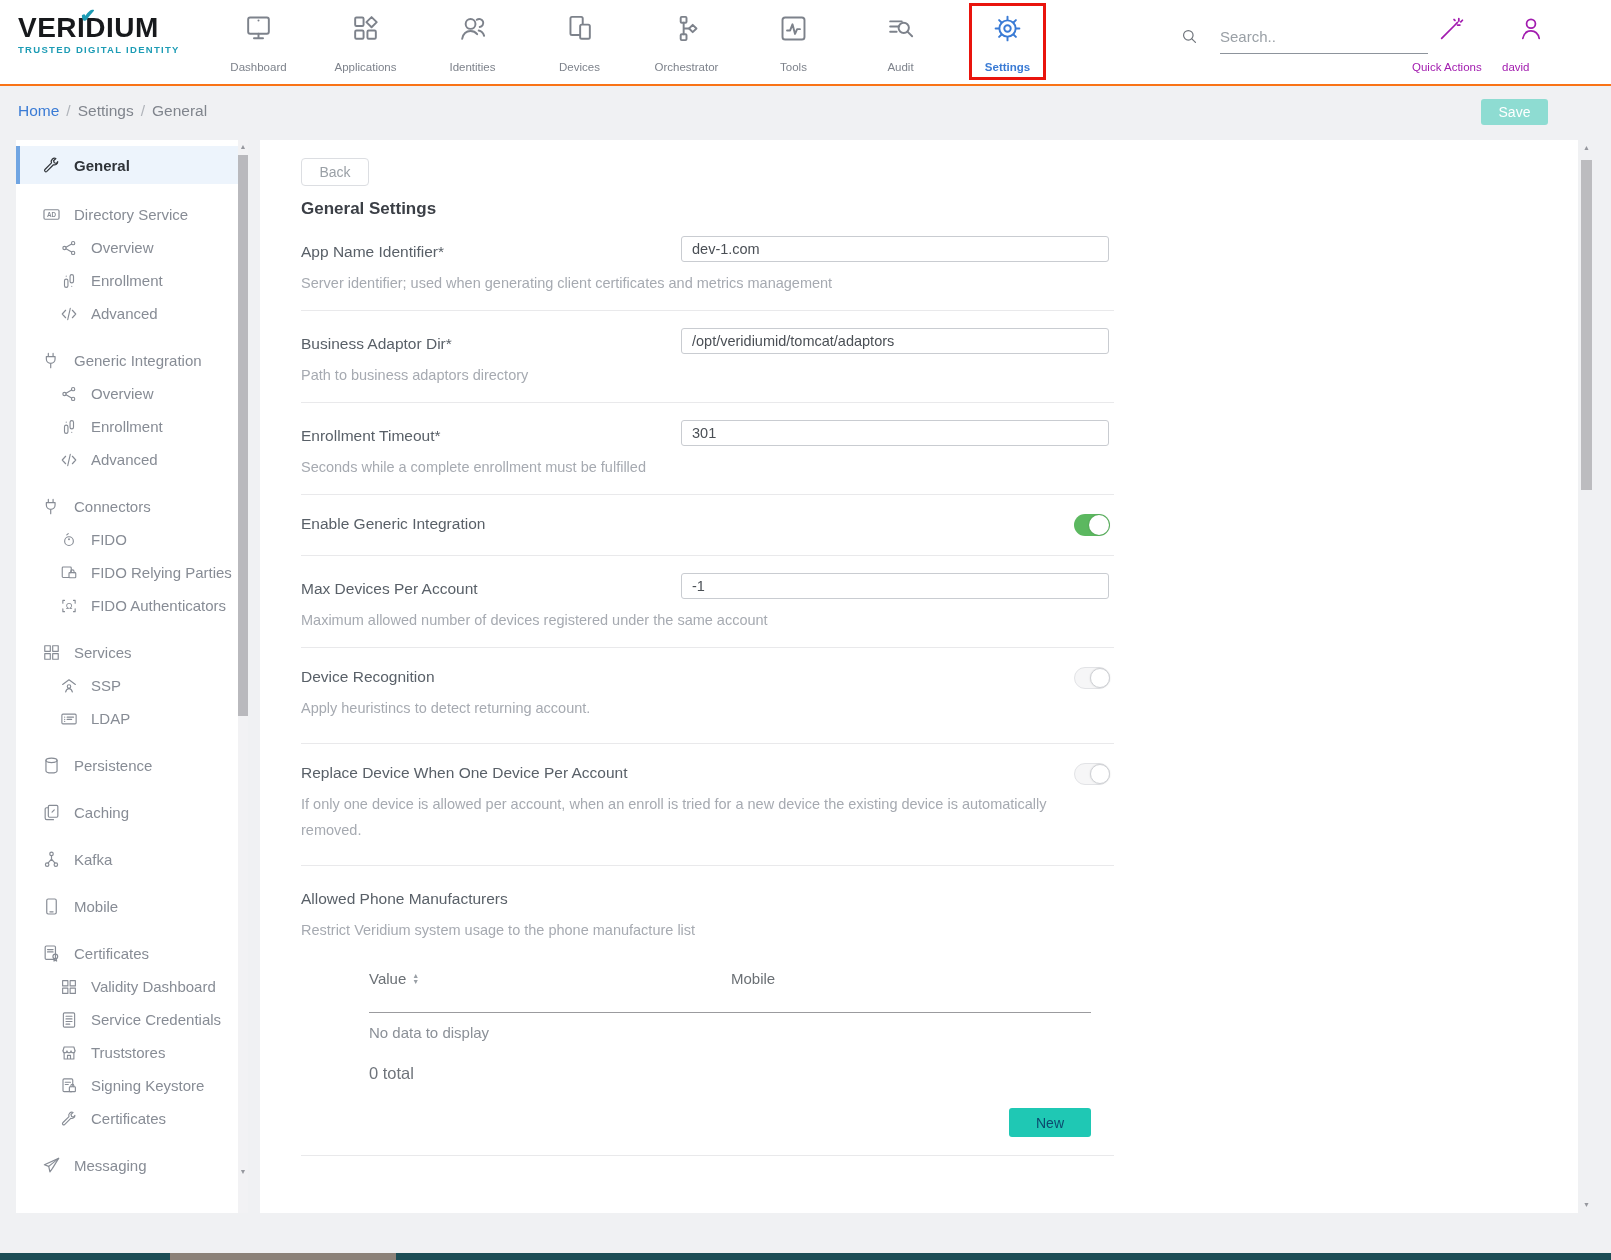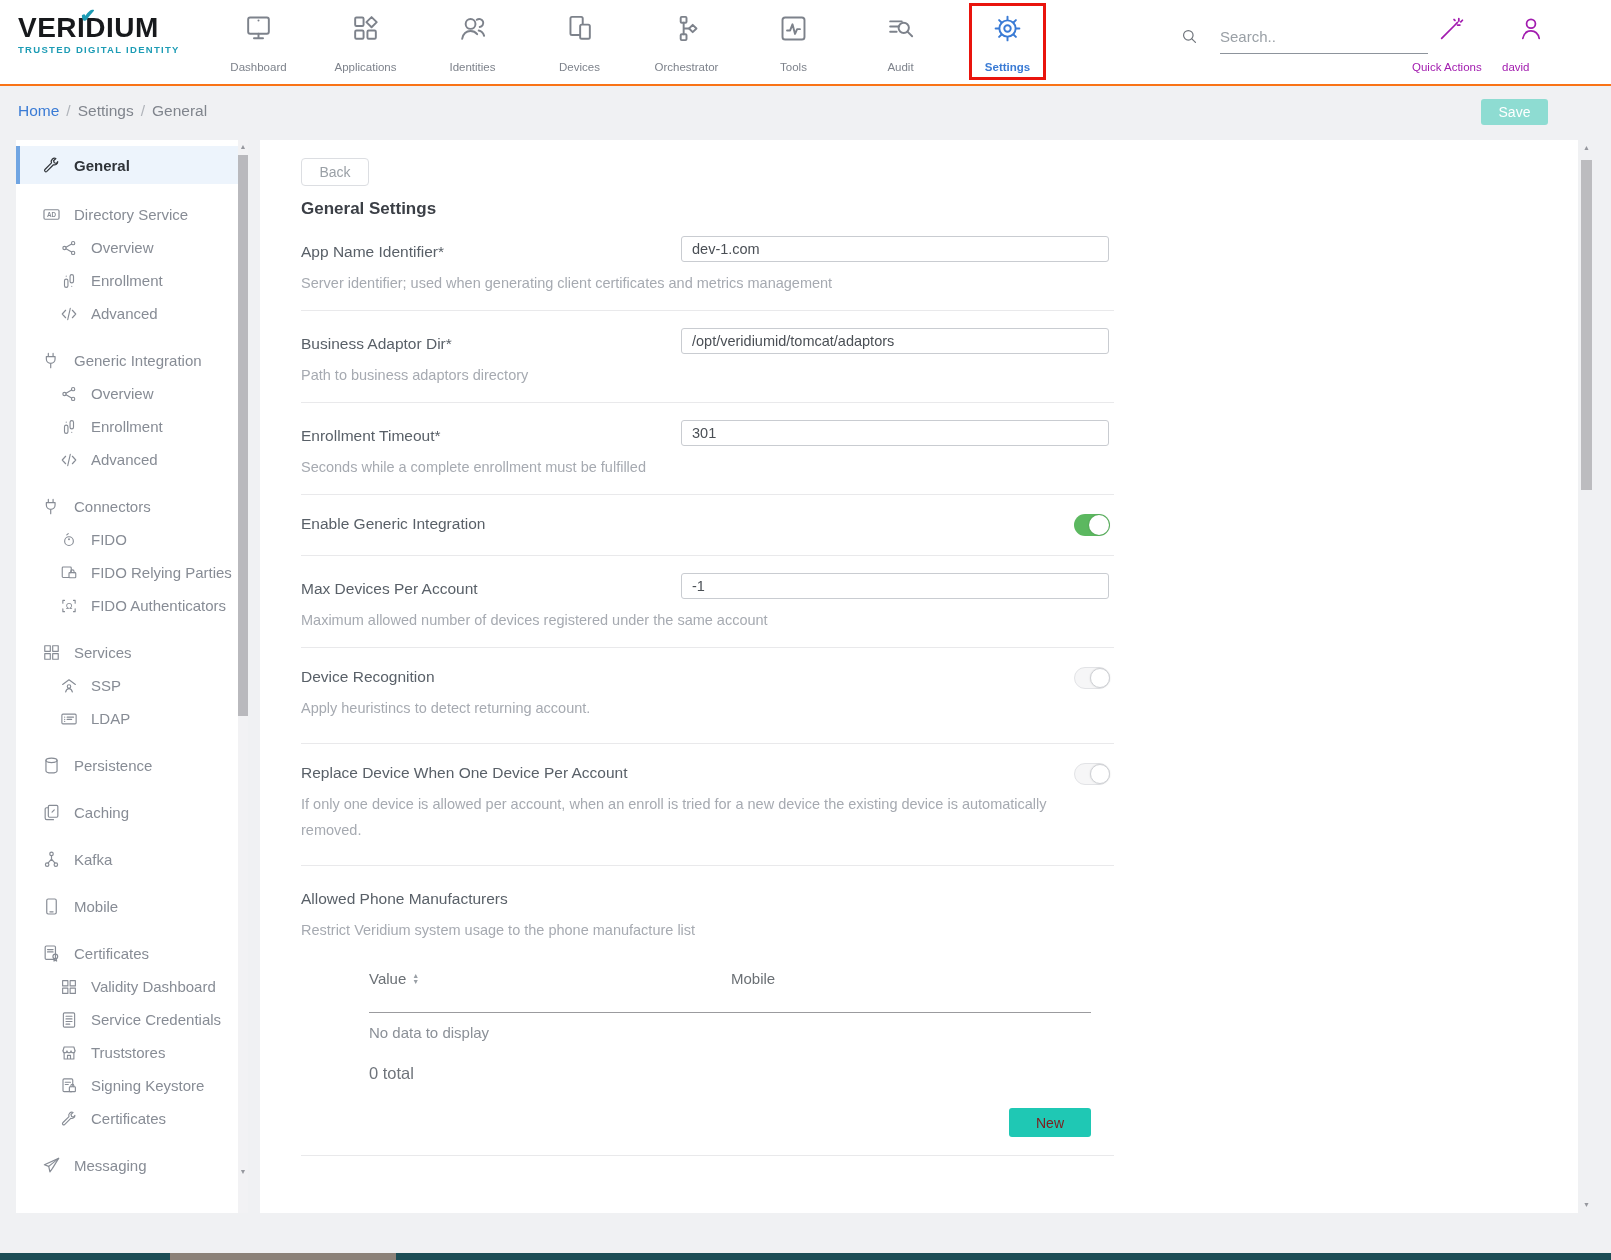--- a/index.html
+++ b/index.html
@@ -73,21 +73,21 @@
   .toggle.off{background:#f6f6f7;border:1px solid #e2e3e6}
   .toggle.off .knob{right:-1px;top:0;border:1px solid #cfd1d5;box-shadow:0 0 2px rgba(0,0,0,.12)}
 
   .ptable{margin-left:68px;width:722px}
   .pt-head{display:flex;margin-top:27px;font-size:15px;color:#6b7075}
   .pt-col-value{width:362px;display:flex;align-items:center;gap:6px;cursor:pointer}
   .sort-carets{display:inline-flex;flex-direction:column;font-size:7px;color:#9aa0a6;line-height:6px}
   .pt-line{margin-top:25px;border-top:1px solid #9b9b9e}
   .pt-empty{margin-top:11px;font-size:15px;color:#8b9097}
   .pt-total{margin-top:23px;font-size:16.5px;color:#6f747b}
-  .new-btn{position:absolute;right:23px;bottom:18px;width:82px;height:29px;background:var(--button-teal);color:#7f1d1d;border:none;border-radius:3px;font-size:14px;font-family:"Liberation Sans",sans-serif;cursor:pointer}
+  .new-btn{position:absolute;right:23px;bottom:18px;width:82px;height:29px;background:var(--button-teal);color:#0c4a6e;border:none;border-radius:3px;font-size:14px;font-family:"Liberation Sans",sans-serif;cursor:pointer}
 
   .main-scroll{position:absolute;left:1580px;top:140px;width:13px;height:1073px;background:#f0f1f3}
   .main-scroll .thumb{position:absolute;left:1px;top:20px;width:11px;height:330px;background:#bcbcbf}
 
   .bottom-strip{position:absolute;left:0;top:1253px;width:1611px;height:7px;background:var(--bottom-bar-teal)}
   .bottom-strip .seg{position:absolute;left:170px;top:0;width:226px;height:7px;background:var(--bottom-bar-gray)}
   svg text{font-family:"Liberation Sans",sans-serif}
 </style>
 </head>
 <body>

